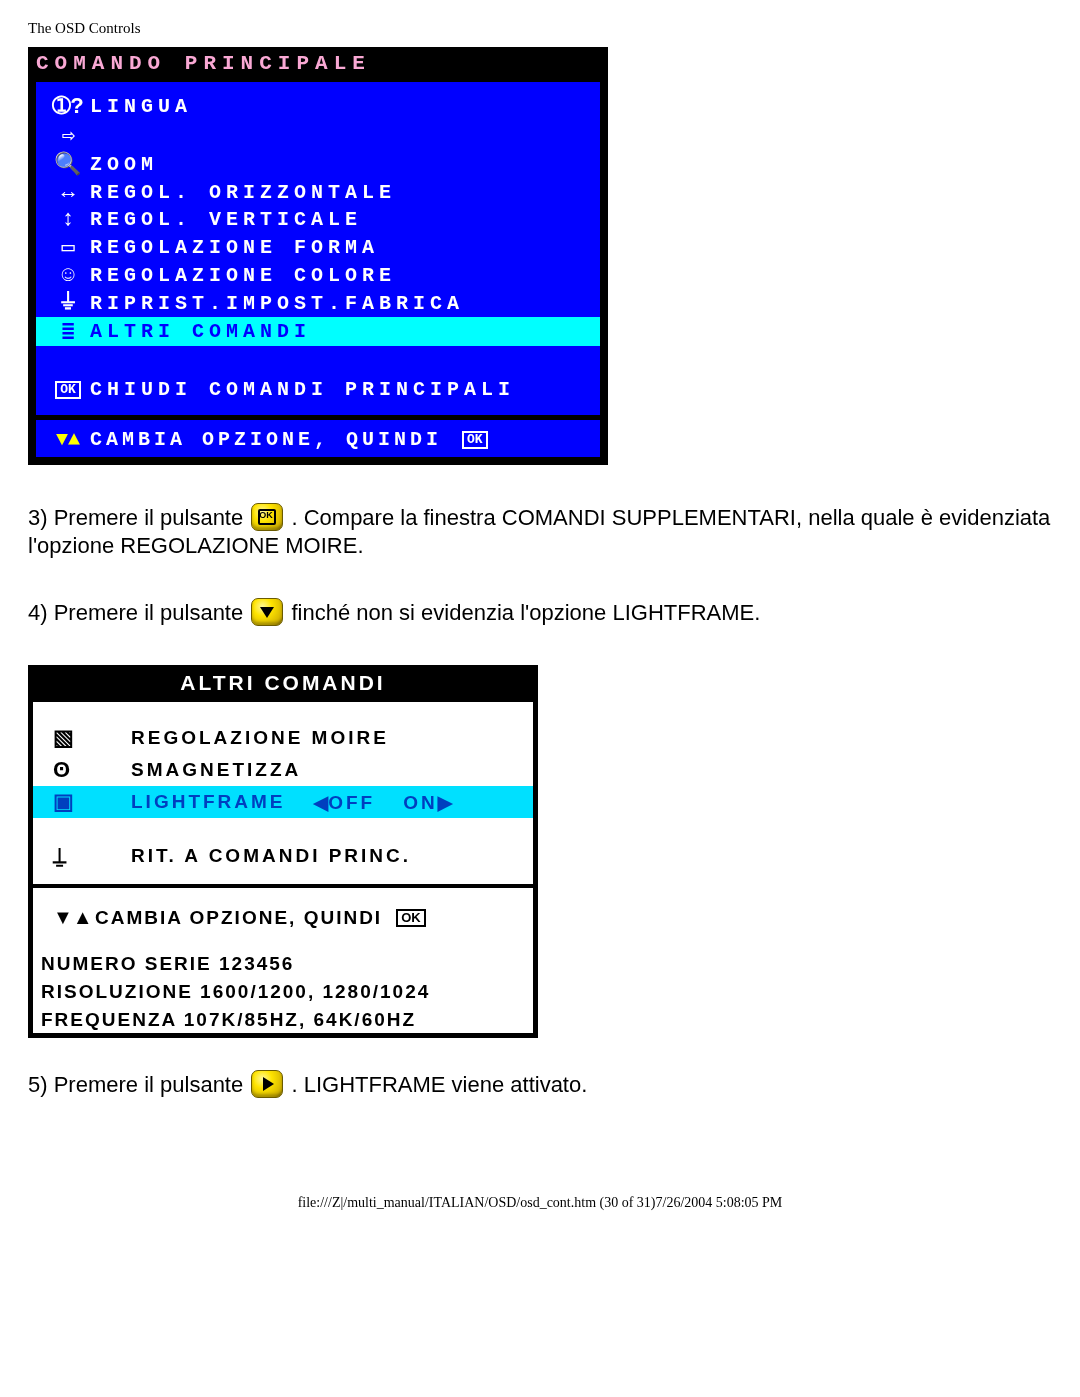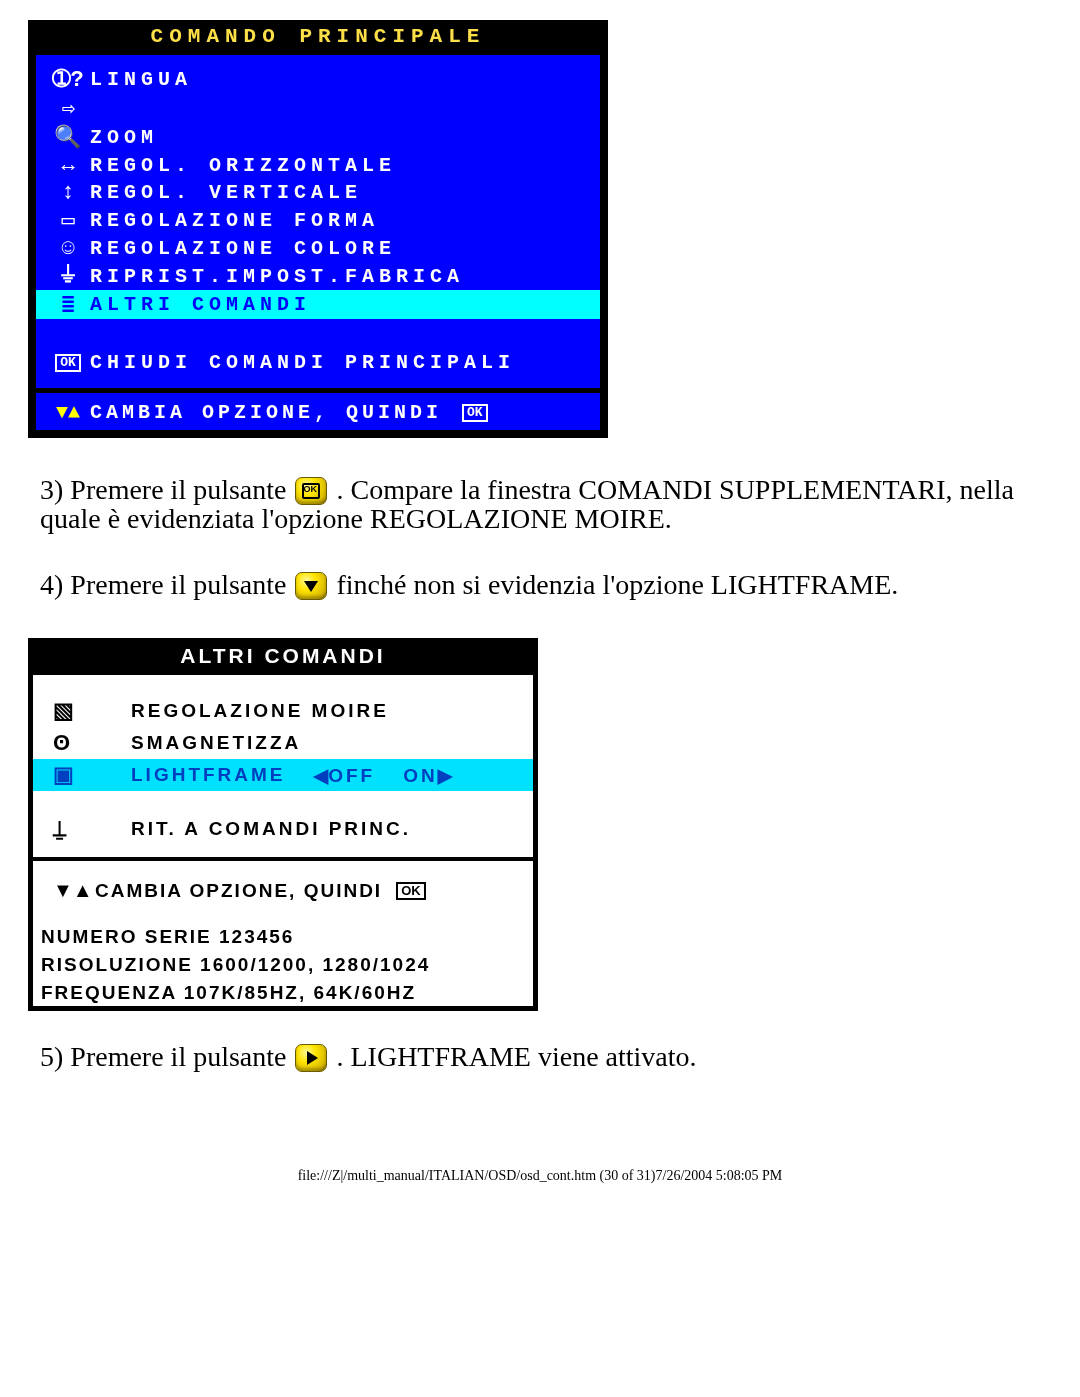--- a/index.html
+++ b/index.html
@@ -21,22 +21,22 @@
   .osd1 {
     width: 564px;
     border: 8px solid #000;
     border-top: 0;
     margin-bottom: 38px;
     font-family: "Courier New", monospace;
     background: #0000ff;
   }
   .osd1-title {
     background: #000;
-    color: #fde047;
-    text-align: center;
+    color: #f9a8d4;
+    text-align: left;
     font-weight: bold;
     letter-spacing: 6px;
     font-size: 21px;
     padding: 5px 0 7px 0;
   }
   .osd1-body {
     background: #0000ff;
     padding: 10px 0 4px 0;
   }
   .osd1-row {
@@ -106,24 +106,24 @@
     color: #000;
     font-size: 13px;
     letter-spacing: 0;
     padding: 0 3px;
     font-weight: bold;
     line-height: 14px;
     vertical-align: 2px;
   }
   
   .para {
-    font-family: Liberation Serif, serif;
-    font-size: 28px;
+    font-family: Liberation Sans, sans-serif;
+    font-size: 22px;
     line-height: 28px;
-    margin: 24px 0 38px 12px;
+    margin: 24px 0 38px 0;
   }
   .para-inline {
     display: inline;
   }
   .btn-icon {
     display: inline-block;
     width: 30px;
     height: 26px;
     border-radius: 7px;
     background: radial-gradient(circle at 35% 30%, #fff89a 0%, #ffe400 35%, #d4b400 80%, #8a7200 100%);
@@ -236,20 +236,21 @@
     font-size: 14px;
     text-align: center;
     padding: 58px 0 10px 0;
   }
 </style>
 </head>
 <body>
 
 <div class="page">
 
+  <div class="header-title">The OSD Controls</div>
 
   <div class="osd1">
     <div class="osd1-title">COMANDO PRINCIPALE</div>
     <div class="osd1-body">
       <div class="osd1-row">
         <span class="icon">➀?</span>
         <span class="label">LINGUA</span>
       </div>
       <div class="osd1-row">
         <span class="icon">⇨</span>

